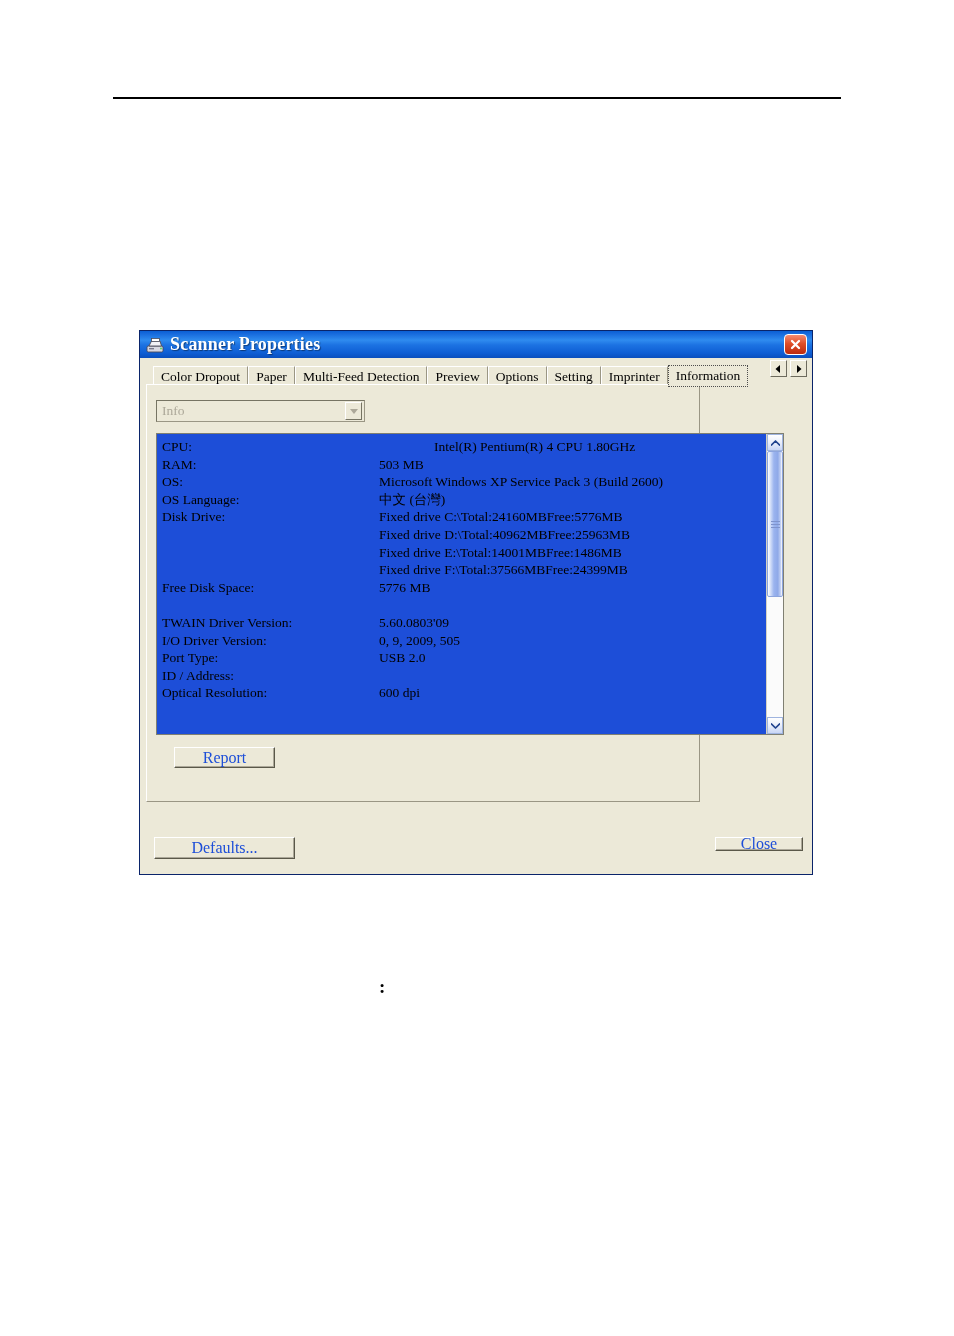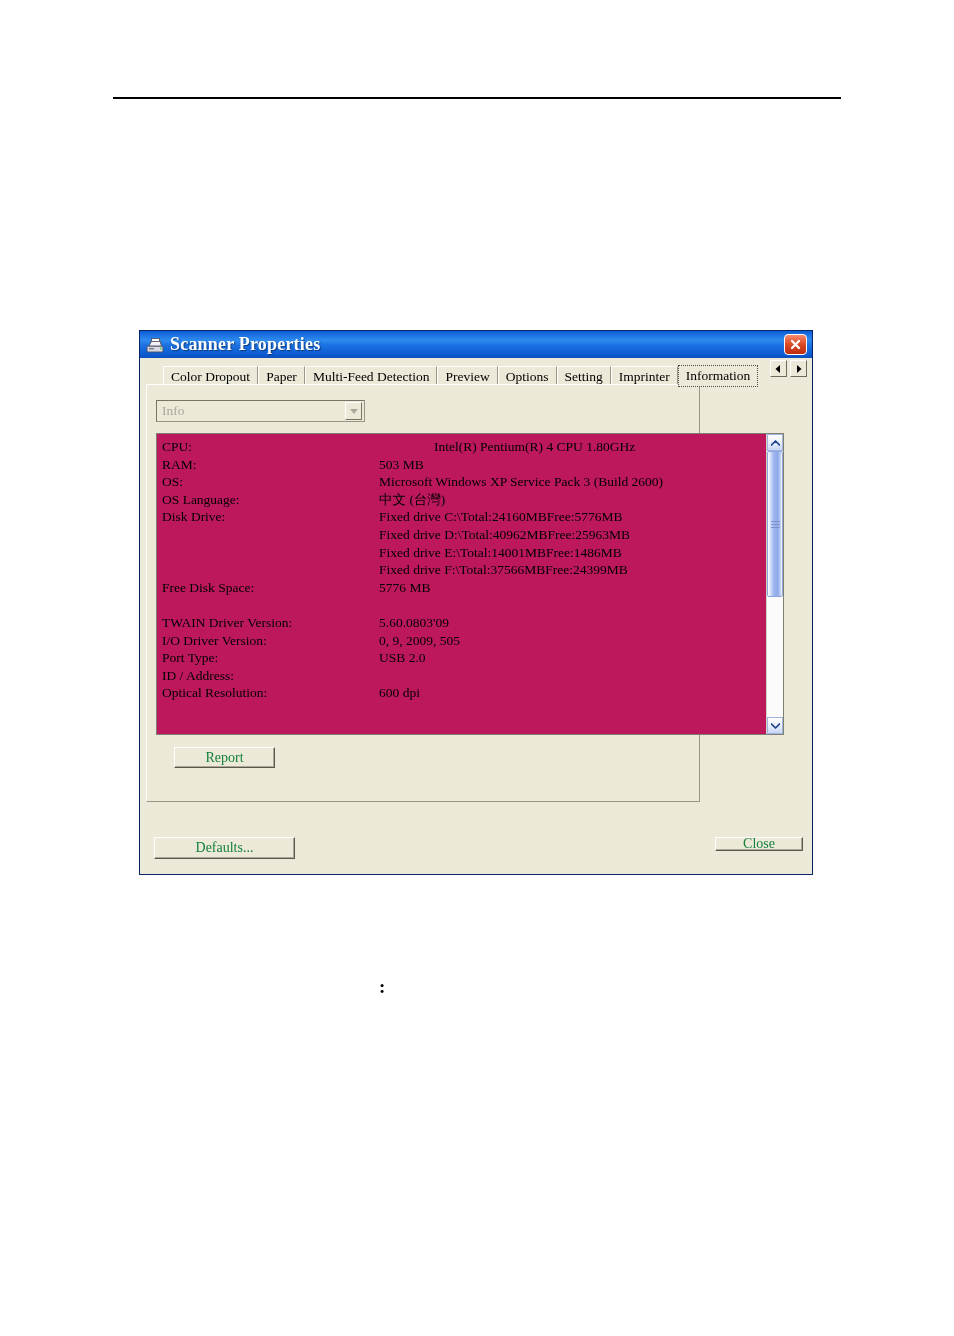--- a/index.html
+++ b/index.html
@@ -87,21 +87,21 @@
     justify-content: center;
     margin-right: 2px;
     cursor: default;
   }
   .close-btn svg { display: block; }
 
   
   .tabstrip {
     height: 29px;
     position: relative;
-    padding-left: 23px;
+    padding-left: 13px;
     display: flex;
     align-items: flex-end;
     box-sizing: border-box;
   }
   .tab {
     font-family: "Liberation Serif", serif;
     font-size: 13.5px;
     color: #000000;
     height: 21px;
     line-height: 20px;
@@ -196,21 +196,21 @@
     justify-content: center;
   }
 
   
   .infolist {
     position: absolute;
     left: 9px;
     top: 48px;
     width: 628px;
     height: 302px;
-    background: #be185d;
+    background: #1d4ed8;
     border: 1px solid #7f7f72;
     box-sizing: border-box;
     display: flex;
     overflow: hidden;
   }
   .infolist-body {
     flex: 1 1 auto;
     position: relative;
     padding: 4px 0 0 5px;
     overflow: hidden;
@@ -280,22 +280,22 @@
   .sb-grip i {
     display: block;
     height: 1px;
     background: #7e93cc;
     margin: 2px 0;
   }
 
   
   .btn {
     font-family: "Liberation Serif", serif;
-    font-size: 14px;
-    color: #15803d;
+    font-size: 16px;
+    color: #1d4ed8;
     background: #ece9d8;
     border: 1px solid #ffffff;
     border-right-color: #5a5849;
     border-bottom-color: #5a5849;
     box-shadow: inset -1px -1px 0 #aca899;
     box-sizing: border-box;
     display: flex;
     align-items: center;
     justify-content: center;
     cursor: default;

